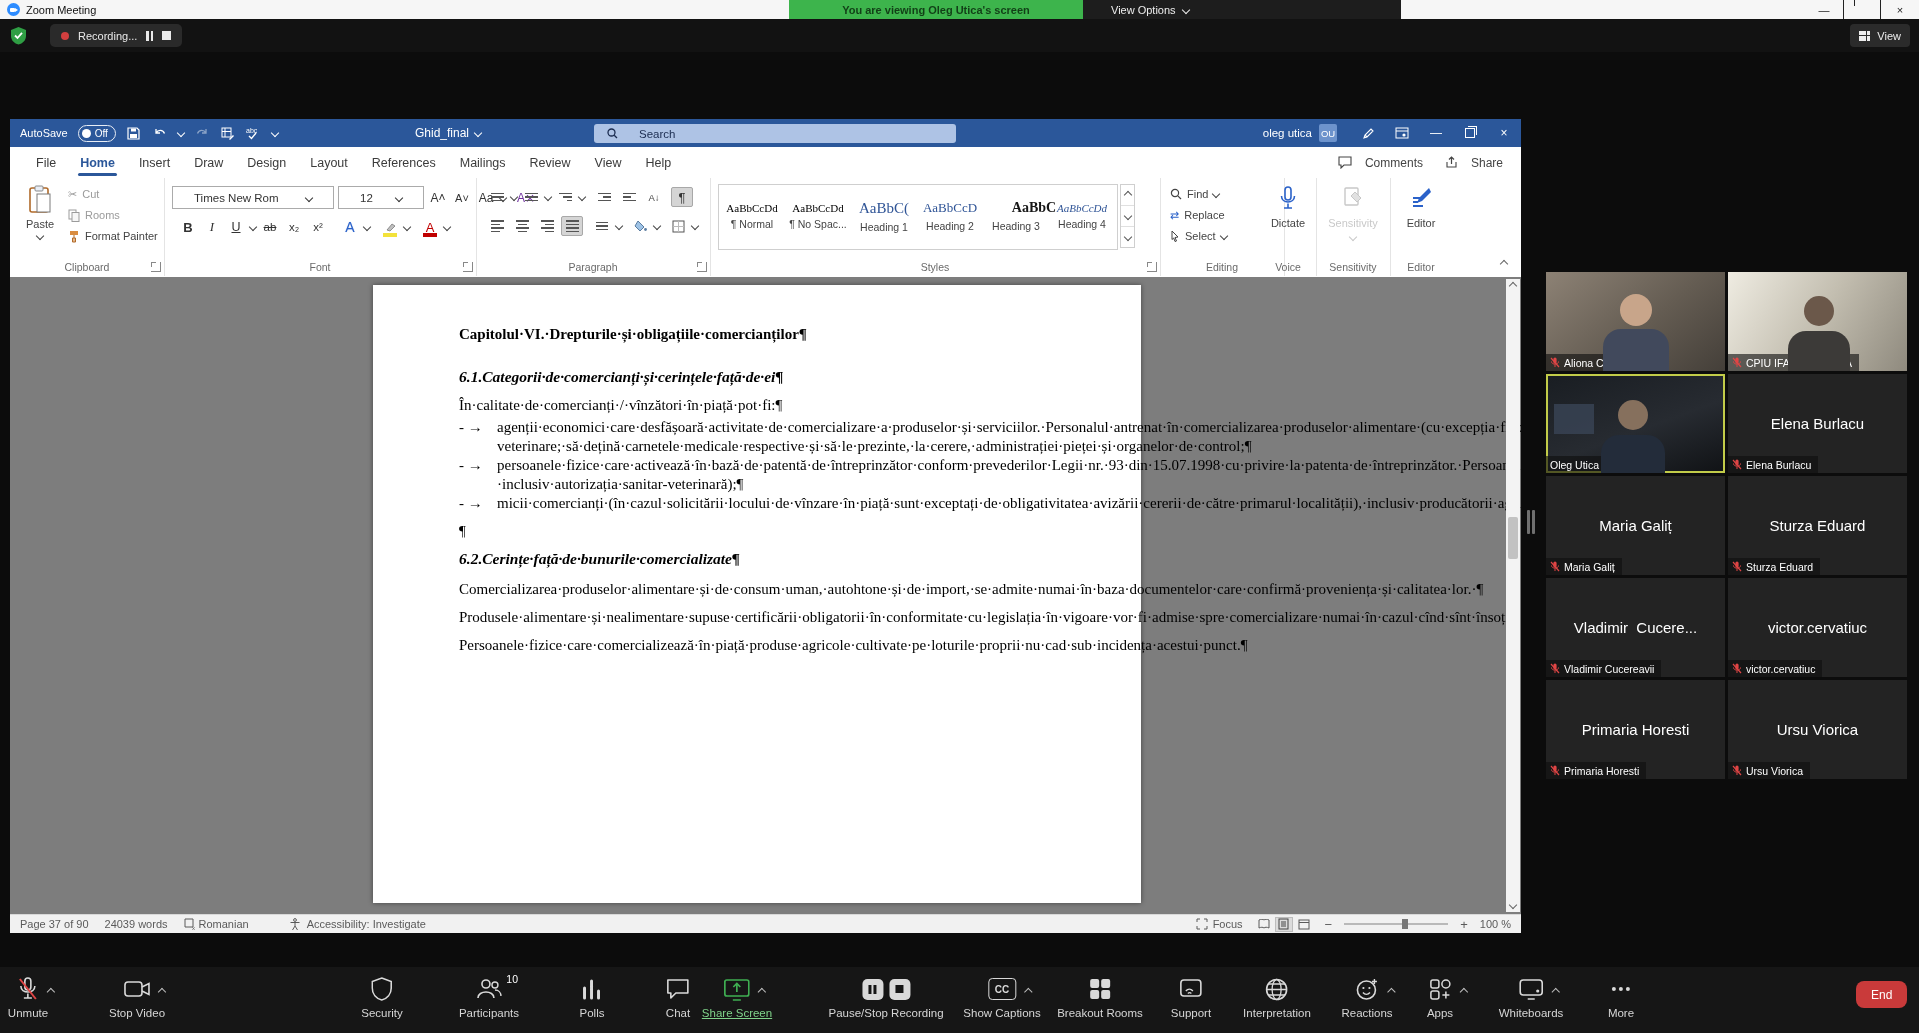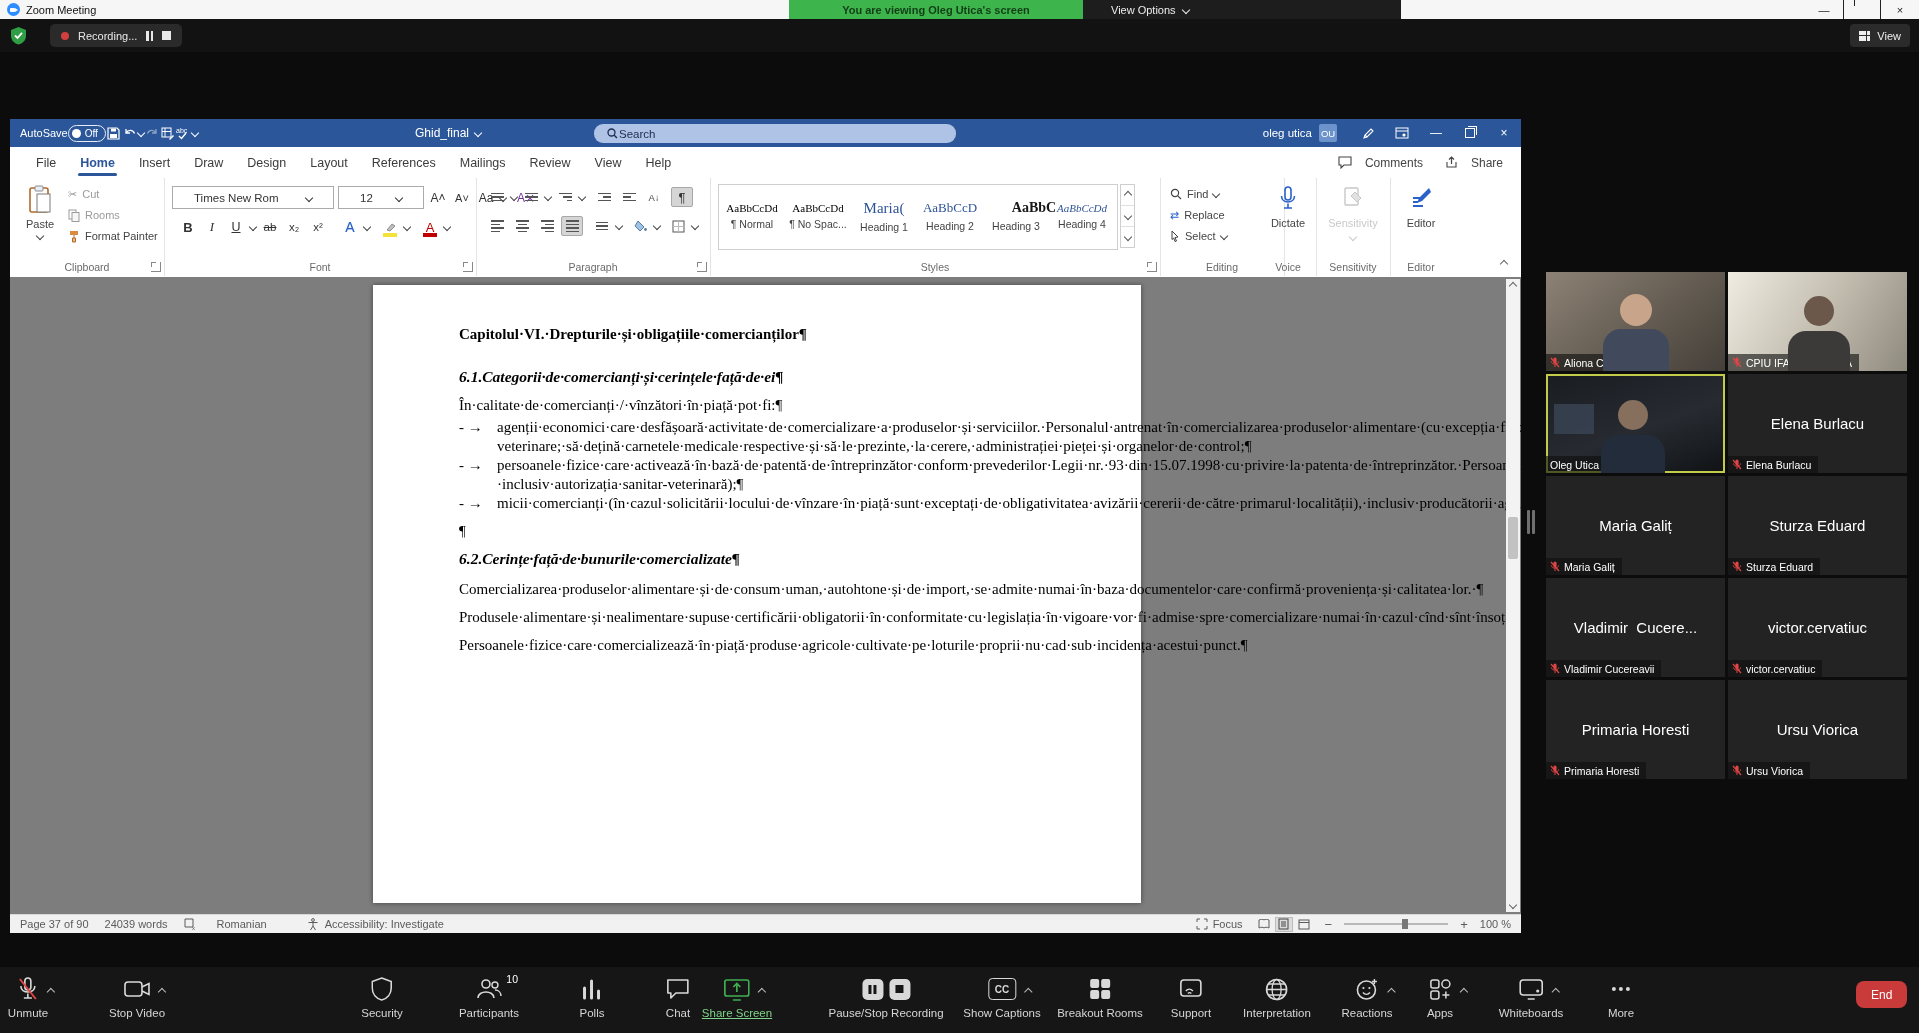--- a/index.html
+++ b/index.html
@@ -32,26 +32,26 @@
   .recpause{display:flex;gap:2px;}
   .recpause i{width:2.5px;height:10px;background:#e9e9e9;}
   .recstop{width:9px;height:9px;background:#e9e9e9;}
   .zviewbtn{position:absolute;right:9px;top:5px;height:23px;background:#2b2b2b;border-radius:4px;color:#ededed;font-size:11px;display:flex;align-items:center;gap:6px;padding:0 9px;}
   .gridico{width:12px;height:10px;display:grid;grid-template-columns:7px 3px;gap:1px;}
   .gridico i{background:#ededed;}
 
   
   .word{position:absolute;left:10px;top:119px;width:1511px;height:814px;background:#fff;}
   .wtitle{position:absolute;left:0;top:0;right:0;height:28px;background:#2b579a;color:#fff;}
-  .wt-left{position:absolute;left:10px;top:0;height:28px;display:flex;align-items:center;gap:0;font-size:11px;}
+  .wt-left{position:absolute;left:10px;top:0;height:28px;display:flex;align-items:center;gap:10px;font-size:11px;}
   .aspill{display:flex;align-items:center;gap:4px;border:1px solid #e8edf5;border-radius:9px;height:15px;padding:0 7px 0 3px;font-size:10px;}
   .asdot{width:9px;height:9px;border-radius:50%;background:#fff;}
   .wt-ico{width:16px;height:16px;display:flex;align-items:center;justify-content:center;}
   .doctitle{position:absolute;left:405px;top:0;height:28px;display:flex;align-items:center;gap:6px;font-size:12px;}
-  .wsearch{position:absolute;left:584px;top:5px;width:362px;height:19px;background:#aec3e5;border-radius:9px;display:flex;align-items:center;gap:1px;padding-left:13px;color:#1b2c50;font-size:11.5px;box-sizing:border-box;}
+  .wsearch{position:absolute;left:584px;top:5px;width:362px;height:19px;background:#aec3e5;border-radius:3px;display:flex;align-items:center;gap:21px;padding-left:13px;color:#1b2c50;font-size:11.5px;box-sizing:border-box;}
   .wt-right{position:absolute;right:0;top:0;height:28px;display:flex;align-items:center;}
   .wuser{font-size:11.5px;margin-right:7px;}
   .oubadge{width:18px;height:18px;background:#6d93cc;border-radius:2px;color:#fff;font-size:9.5px;display:flex;align-items:center;justify-content:center;margin-right:14px;}
   .wt-right .wbtn{width:34px;height:28px;display:flex;align-items:center;justify-content:center;color:#fff;font-size:12px;}
   .ic-restore-w{width:8px;height:8px;border:1px solid #fff;position:relative;}
   .ic-restore-w::after{content:"";position:absolute;left:2px;top:-3px;width:8px;height:8px;border-top:1px solid #fff;border-right:1px solid #fff;}
 
   
   .wtabs{position:absolute;left:0;top:28px;right:0;height:31px;background:#fff;display:flex;align-items:center;padding-left:14px;font-size:12.5px;color:#3b3b3b;}
   .wtab{padding:0 12px;height:31px;display:flex;align-items:center;position:relative;}
@@ -506,21 +506,21 @@
         <div class="stylesbox">
           <span class="scard">
               <span class="s0">AaBbCcDd</span>
               <span class="nm">¶ Normal</span>
             </span>
           <span class="scard">
               <span class="s0">AaBbCcDd</span>
               <span class="nm">¶ No Spac...</span>
             </span>
           <span class="scard">
-              <span class="s2">Maria(</span>
+              <span class="s2">AaBbC(</span>
               <span class="nm">Heading 1</span>
             </span>
           <span class="scard">
               <span class="s3">AaBbCcD</span>
               <span class="nm">Heading 2</span>
             </span>
           <span class="scard">
               <span class="s4">AaBbC</span>
               <span class="nm">Heading 3</span>
             </span>
@@ -627,21 +627,21 @@
         <span class="arr" style="position:absolute;bottom:0;">
             <i class="cv"></i>
           </span>
         <span class="vthumb"></span>
       </div>
     </div>
 
     <div class="wstatus">
       <span>Page 37 of 90</span>
       <span>24039 words</span>
-      <span style="display:flex;align-items:center;gap:20px;">
+      <span style="display:flex;align-items:center;gap:2px;">
         <svg width="13" height="13" viewBox="0 0 13 13">
             <path d="M1 1 h8 v8 h-8 z" fill="none" stroke="#5a5a5a"></path>
             <path d="M3 5 l2 2 l3 -4" fill="none" stroke="#5a5a5a" stroke-width="0"></path>
             <text x="8" y="12" font-size="6" fill="#5a5a5a">x</text>
           </svg>
         <span>Romanian</span>
       </span>
       <span style="display:flex;align-items:center;gap:6px;margin-left:24px;">
         <svg width="12" height="13" viewBox="0 0 12 13">
             <circle cx="6" cy="2" r="1.4" fill="none" stroke="#5a5a5a"></circle>

